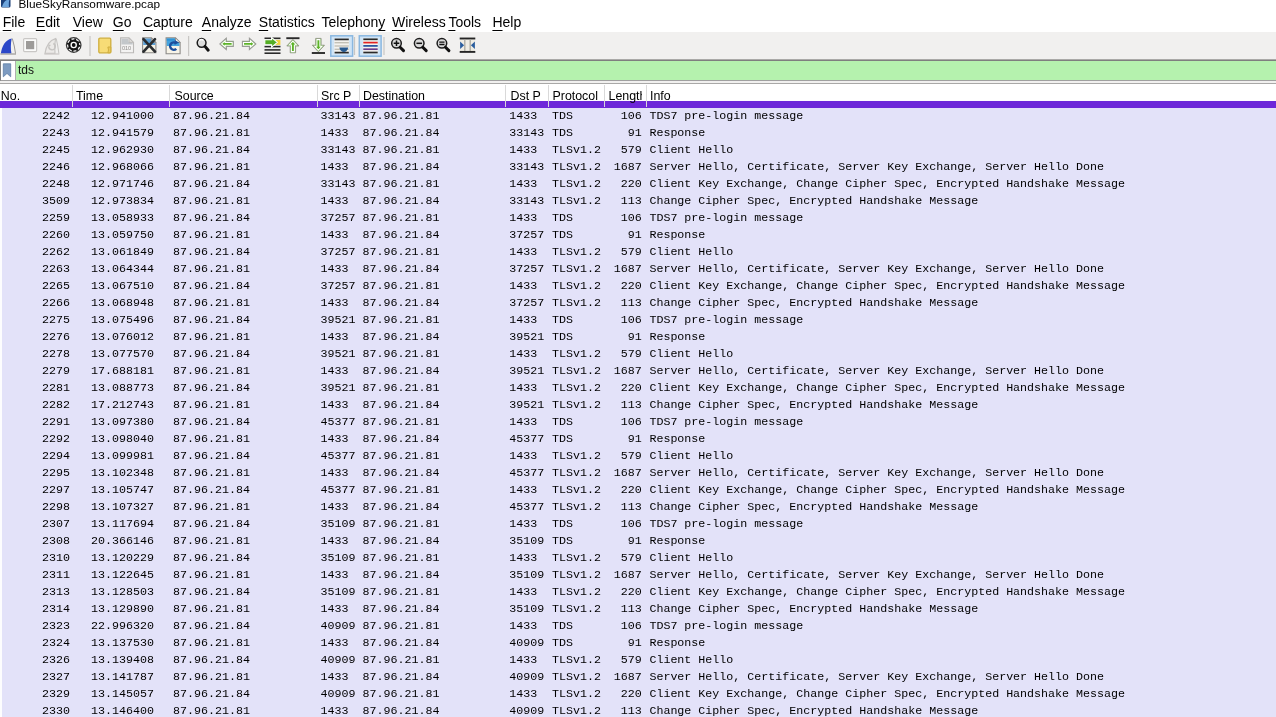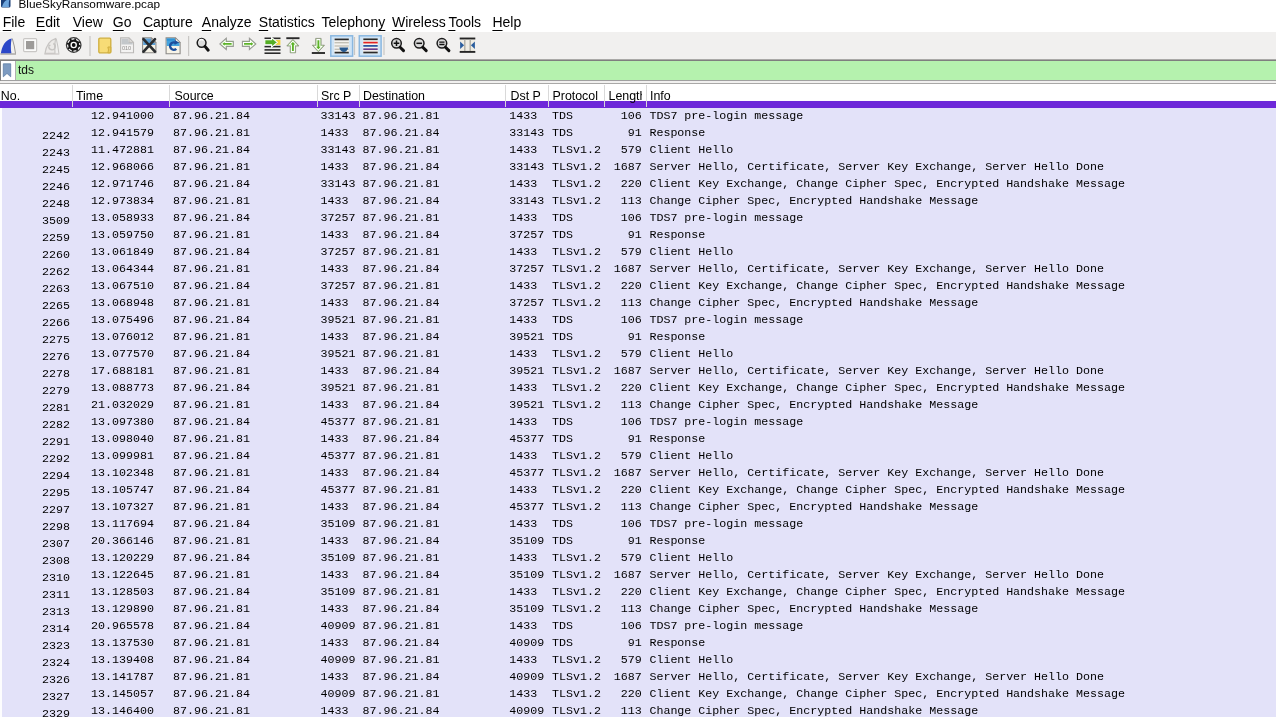--- a/index.html
+++ b/index.html
@@ -17,21 +17,21 @@
 #ftxt{position:absolute;left:18px;top:0;height:21px;line-height:21px;font-size:12px;color:#111;}
 #fbot{position:absolute;left:0;top:23px;width:1276px;height:1px;background:#a9a8a7;}
 
 #hdr{position:absolute;left:0;top:84px;width:1276px;height:24px;background:#ffffff;border-bottom:7px solid #6d28d9;box-sizing:border-box;}
 .hsep{position:absolute;top:1px;height:22px;width:1px;background:#d9d9d9;}
 .hlab{position:absolute;top:0;height:23px;line-height:24px;font-size:12.4px;color:#000;white-space:pre;overflow:hidden;}
 
 #pl{position:absolute;left:0;top:108px;width:1276px;height:609px;background:#e3e2f9;}
 .r{position:absolute;left:0;width:1276px;height:17px;font-family:"Liberation Mono",monospace;font-size:11.66px;line-height:17px;color:#000;}
 .c{position:absolute;top:0;height:17px;white-space:pre;}
-.c0{left:0;width:70px;text-align:right;margin-top:20px;}
+.c0{left:0;width:70px;text-align:right;}
 .c1{left:91px;text-align:center;}
 .c2{left:173px;}
 .c3{left:320.5px;}
 .c4{left:362.5px;}
 .c5{left:509.3px;}
 .c6{left:552px;}
 .c7{left:603.5px;width:38.3px;text-align:right;}
 .c8{left:649.4px;text-align:center;}
 </style></head>
 <body>
@@ -258,21 +258,21 @@
       <span class="c c2">87.96.21.81</span>
       <span class="c c3">1433</span>
       <span class="c c4">87.96.21.84</span>
       <span class="c c5">33143</span>
       <span class="c c6">TDS</span>
       <span class="c c7">91</span>
       <span class="c c8">Response</span>
     </div>
 <div class="r" style="top:34px">
       <span class="c c0">2245</span>
-      <span class="c c1">11.472881</span>
+      <span class="c c1">12.962930</span>
       <span class="c c2">87.96.21.84</span>
       <span class="c c3">33143</span>
       <span class="c c4">87.96.21.81</span>
       <span class="c c5">1433</span>
       <span class="c c6">TLSv1.2</span>
       <span class="c c7">579</span>
       <span class="c c8">Client Hello</span>
     </div>
 <div class="r" style="top:51px">
       <span class="c c0">2246</span>
@@ -423,21 +423,21 @@
       <span class="c c2">87.96.21.84</span>
       <span class="c c3">39521</span>
       <span class="c c4">87.96.21.81</span>
       <span class="c c5">1433</span>
       <span class="c c6">TLSv1.2</span>
       <span class="c c7">220</span>
       <span class="c c8">Client Key Exchange, Change Cipher Spec, Encrypted Handshake Message</span>
     </div>
 <div class="r" style="top:289px">
       <span class="c c0">2282</span>
-      <span class="c c1">21.032029</span>
+      <span class="c c1">17.212743</span>
       <span class="c c2">87.96.21.81</span>
       <span class="c c3">1433</span>
       <span class="c c4">87.96.21.84</span>
       <span class="c c5">39521</span>
       <span class="c c6">TLSv1.2</span>
       <span class="c c7">113</span>
       <span class="c c8">Change Cipher Spec, Encrypted Handshake Message</span>
     </div>
 <div class="r" style="top:306px">
       <span class="c c0">2291</span>
@@ -566,21 +566,21 @@
       <span class="c c2">87.96.21.81</span>
       <span class="c c3">1433</span>
       <span class="c c4">87.96.21.84</span>
       <span class="c c5">35109</span>
       <span class="c c6">TLSv1.2</span>
       <span class="c c7">113</span>
       <span class="c c8">Change Cipher Spec, Encrypted Handshake Message</span>
     </div>
 <div class="r" style="top:510px">
       <span class="c c0">2323</span>
-      <span class="c c1">20.965578</span>
+      <span class="c c1">22.996320</span>
       <span class="c c2">87.96.21.84</span>
       <span class="c c3">40909</span>
       <span class="c c4">87.96.21.81</span>
       <span class="c c5">1433</span>
       <span class="c c6">TDS</span>
       <span class="c c7">106</span>
       <span class="c c8">TDS7 pre-login message</span>
     </div>
 <div class="r" style="top:527px">
       <span class="c c0">2324</span>

